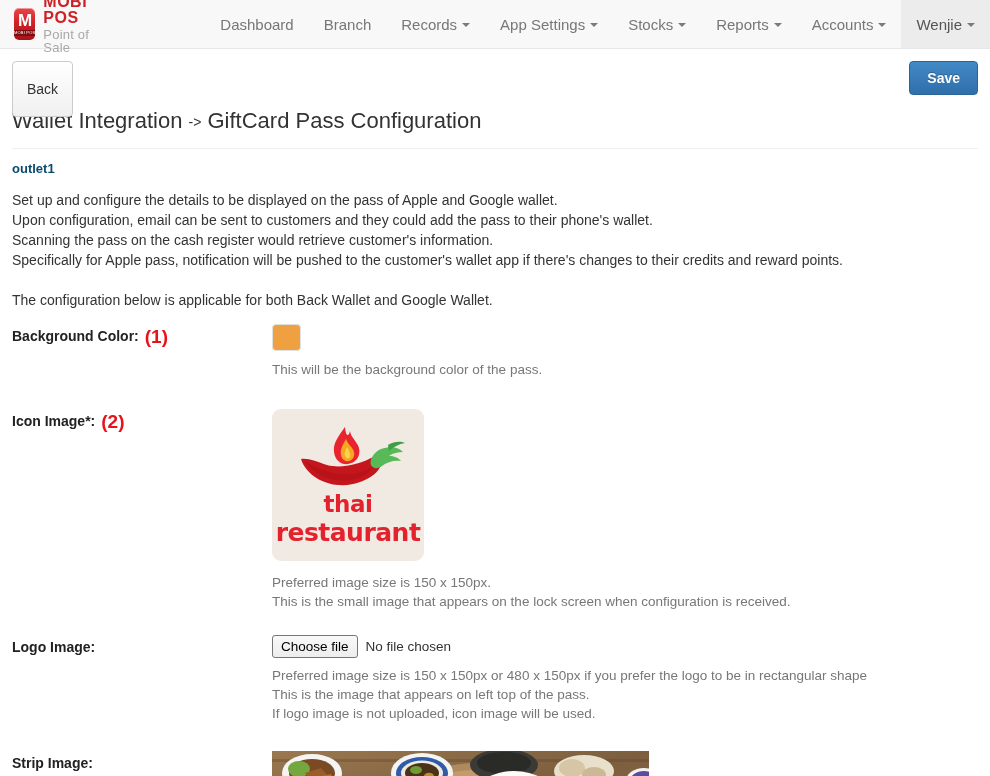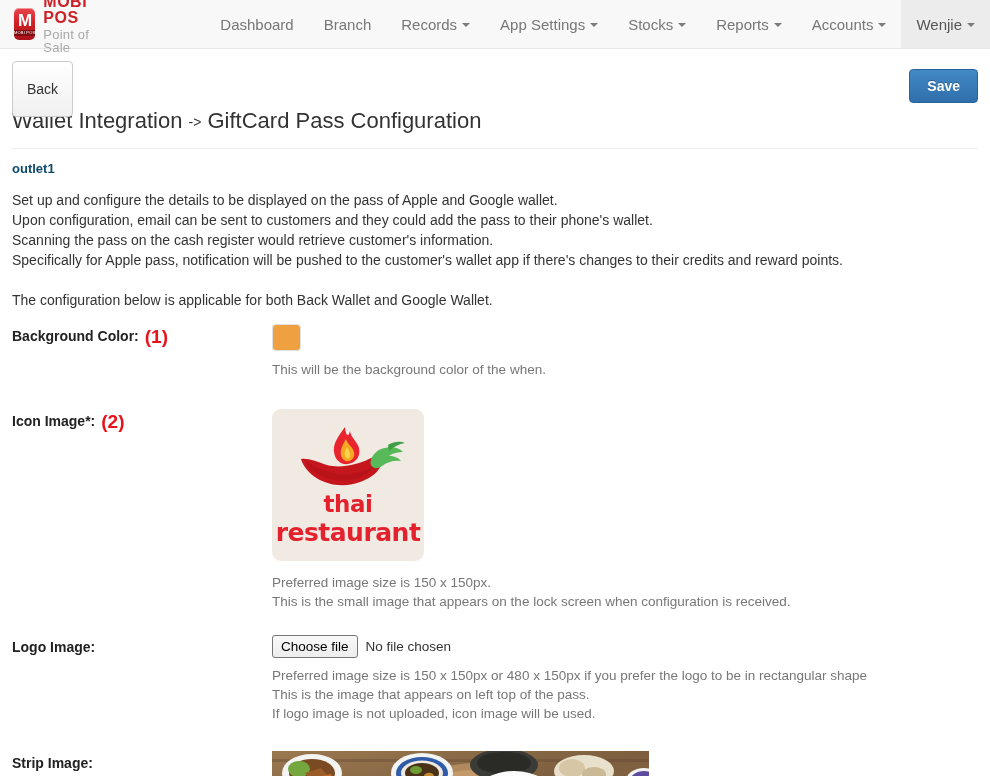--- a/index.html
+++ b/index.html
@@ -121,21 +121,21 @@
     font-size: 14px;
     color: #333333;
     background: linear-gradient(#ffffff 0%, #f0f0f0 100%);
     border: 1px solid #cccccc;
     border-radius: 4px;
     cursor: pointer;
     font-family: "Liberation Sans", sans-serif;
   }
   .btn-save {
     position: absolute;
-    right: 0; top: 8px;
+    right: 0; top: 0;
     padding: 8px 17px;
     font-size: 14px;
     font-weight: bold;
     color: #ffffff;
     background: linear-gradient(#4289c6 0%, #2f6fab 100%);
     border: 1px solid #2a6496;
     border-radius: 4px;
     cursor: pointer;
     font-family: "Liberation Sans", sans-serif;
     text-shadow: 0 -1px 0 rgba(0,0,0,.25);
@@ -338,21 +338,21 @@
   </div>
 
   <div class="form">
 
     <div class="row">
       <div class="row-label">
         <span>Background Color:</span><span class="marker">(1)</span>
       </div>
       <div class="row-field">
         <div class="swatch" style="background:#efa040"></div>
-        <div class="hint hint-top">This will be the background color of the when.</div>
+        <div class="hint hint-top">This will be the background color of the pass.</div>
       </div>
     </div>
 
     <div class="row mt30">
       <div class="row-label">
         <span>Icon Image*:</span><span class="marker">(2)</span>
       </div>
       <div class="row-field">
         <div class="icon-preview" style="background: rgb(240, 234, 227);">
           <span>

